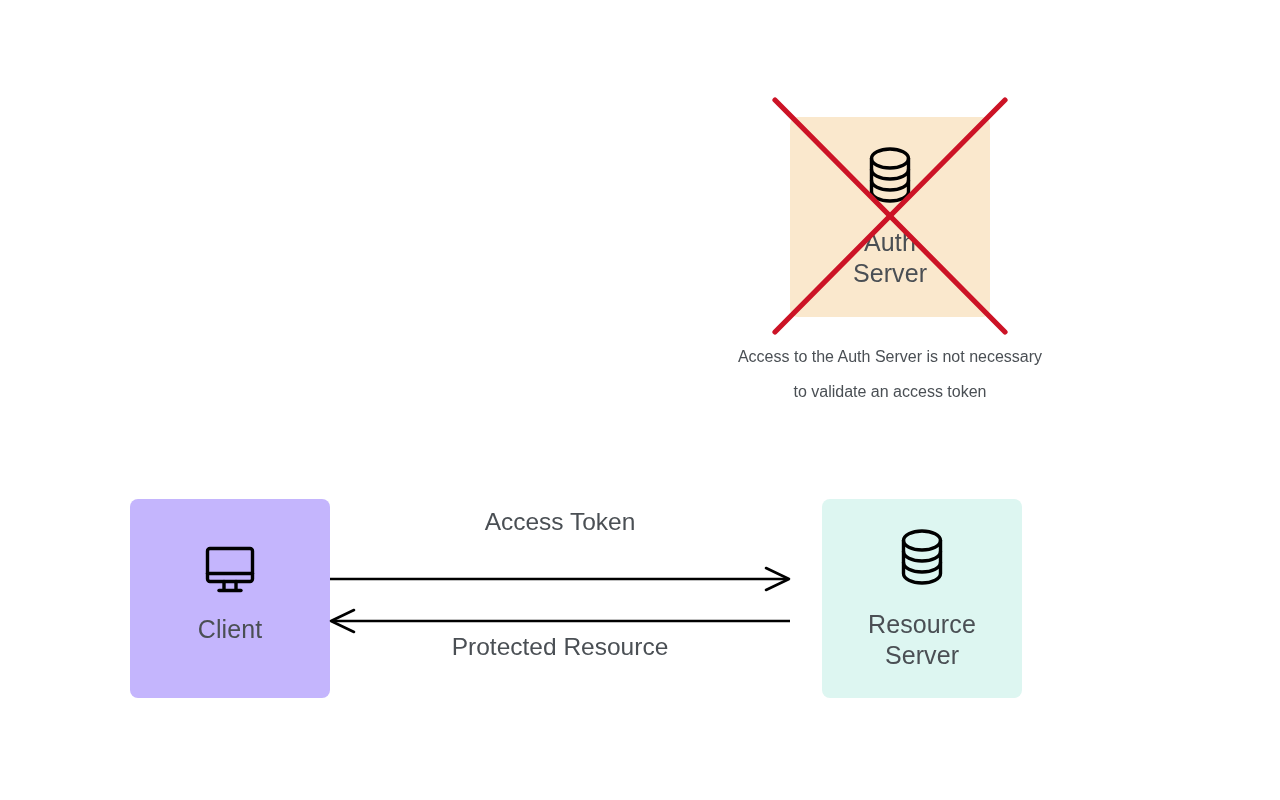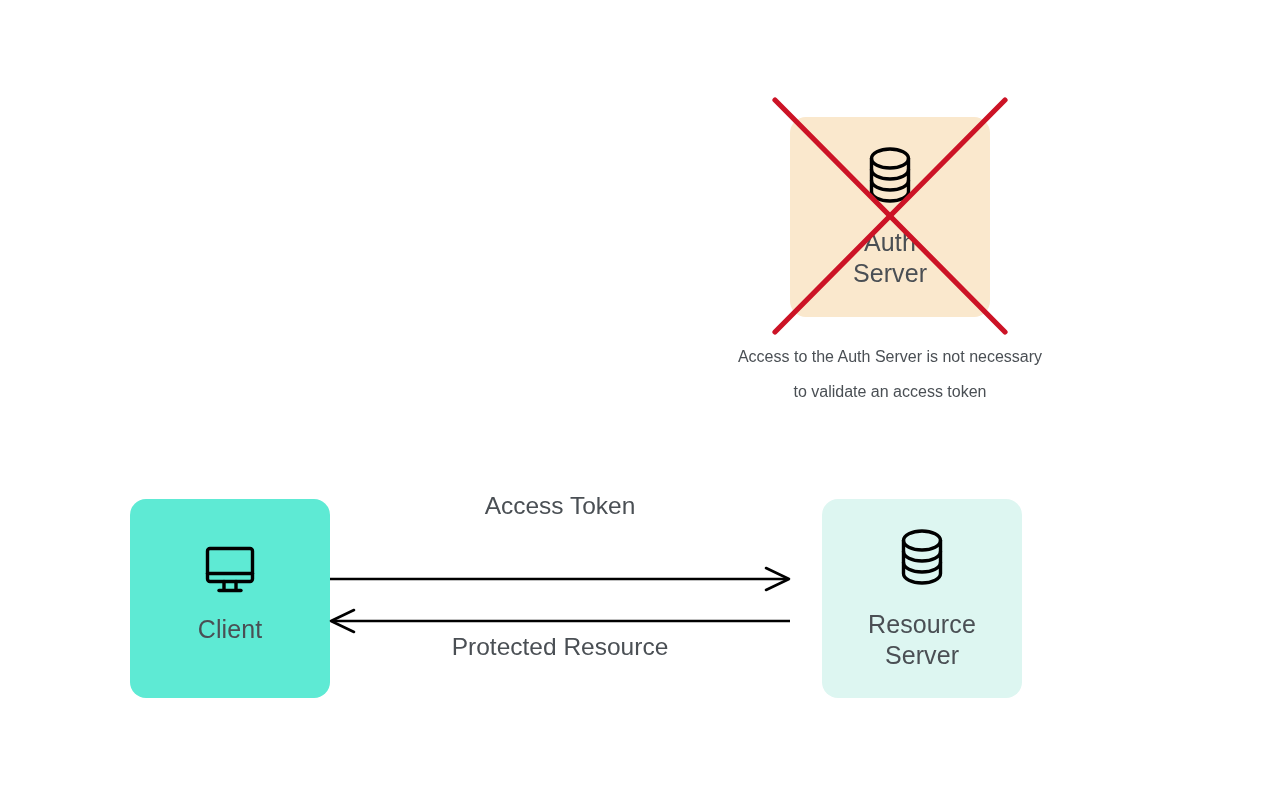--- a/index.html
+++ b/index.html
@@ -18,21 +18,21 @@
     position: relative;
     width: 1280px;
     height: 800px;
     background: #ffffff;
   }
 
   
   .node {
     position: absolute;
     box-sizing: border-box;
-    border-radius: 16px;
+    border-radius: 8px;
     display: flex;
     flex-direction: column;
     align-items: center;
     justify-content: flex-start;
   }
   .node-icon {
     display: block;
   }
   .node-label {
     font-size: 25px;
@@ -53,21 +53,21 @@
   }
   #auth-server-node .node-icon { margin-top: 28px; }
   #auth-server-node .node-label { margin-top: 16px; }
 
   
   #client-node {
     left: 130px;
     top: 499px;
     width: 200px;
     height: 199px;
-    background: #5eead4;
+    background: #c4b5fd;
   }
   #client-node .node-icon { margin-top: 47px; }
   #client-node .node-label { margin-top: 16px; }
 
   
   #resource-server-node {
     left: 790px;
     top: 499px;
     width: 200px;
     height: 199px;
@@ -114,21 +114,21 @@
   .edge-label {
     position: absolute;
     font-size: 24.5px;
     line-height: 30px;
     color: #4a4f54;
     text-align: center;
     white-space: nowrap;
   }
   #label-access-token {
     left: 360px;
-    top: 491px;
+    top: 507px;
     width: 400px;
   }
   #label-protected-resource {
     left: 360px;
     top: 632px;
     width: 400px;
   }
 </style>
 </head>
 <body>

